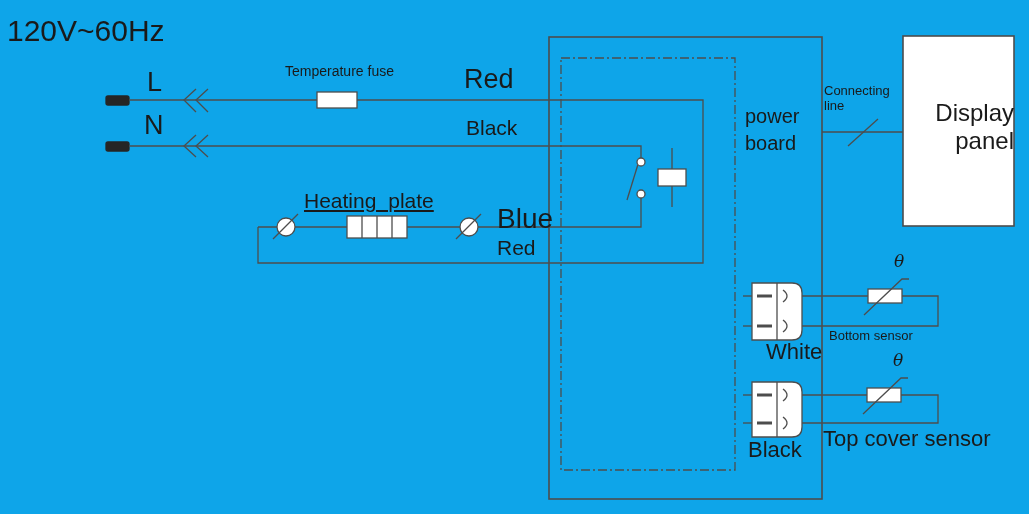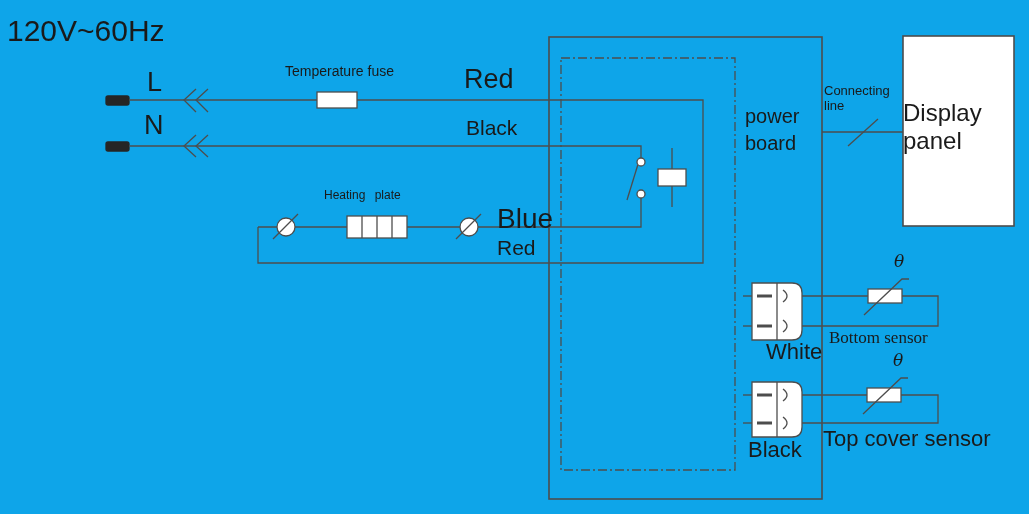--- a/index.html
+++ b/index.html
@@ -16,29 +16,29 @@
     color:#1a1a1a;
     white-space:nowrap;
     line-height:1.1;
   }
   .lbl-title{left:7px;top:14px;font-size:30px;}
   .lbl-l{left:147px;top:68px;font-size:27px;}
   .lbl-n{left:144px;top:111px;font-size:27px;}
   .lbl-fuse{left:277px;top:64px;font-size:14px;width:125px;text-align:center;white-space:normal;}
   .lbl-red-top{left:464px;top:65px;font-size:27px;}
   .lbl-black-wire{left:466px;top:116px;font-size:21px;}
-  .lbl-heating{left:324px;top:189px;font-size:12px;word-spacing:6px;}
+  .lbl-heating{left:304px;top:189px;font-size:21px;word-spacing:6px;text-decoration:underline;}
   .lbl-blue{left:497px;top:204px;font-size:28px;}
   .lbl-red-bottom{left:497px;top:236px;font-size:21px;}
   .lbl-power-board{left:745px;top:103px;font-size:20px;width:68px;text-align:left;white-space:normal;line-height:1.35;}
   .lbl-connecting{left:824px;top:84px;font-size:13px;width:78px;text-align:left;white-space:normal;line-height:1.15;}
-  .lbl-display{left:903px;top:99px;font-size:24px;width:111px;text-align:left;white-space:normal;line-height:1.15;}
+  .lbl-display{left:903px;top:99px;font-size:24px;width:111px;text-align:right;white-space:normal;line-height:1.15;}
   .lbl-white{left:766px;top:340px;font-size:22px;}
   .lbl-black-conn{left:748px;top:438px;font-size:22px;}
-  .lbl-bottom-sensor{left:829px;top:329px;font-size:17px;font-family:Liberation Serif, serif;}
+  .lbl-bottom-sensor{left:829px;top:329px;font-size:13px;}
   .lbl-top-sensor{left:823px;top:427px;font-size:22px;}
   .lbl-theta{font-size:17px;font-style:italic;font-family:"DejaVu Serif", serif;}
   .lbl-theta-bottom{left:894px;top:252px;}
   .lbl-theta-top{left:893px;top:351px;}
 </style>
 </head>
 <body>
 
 <div class="diagram">
 

